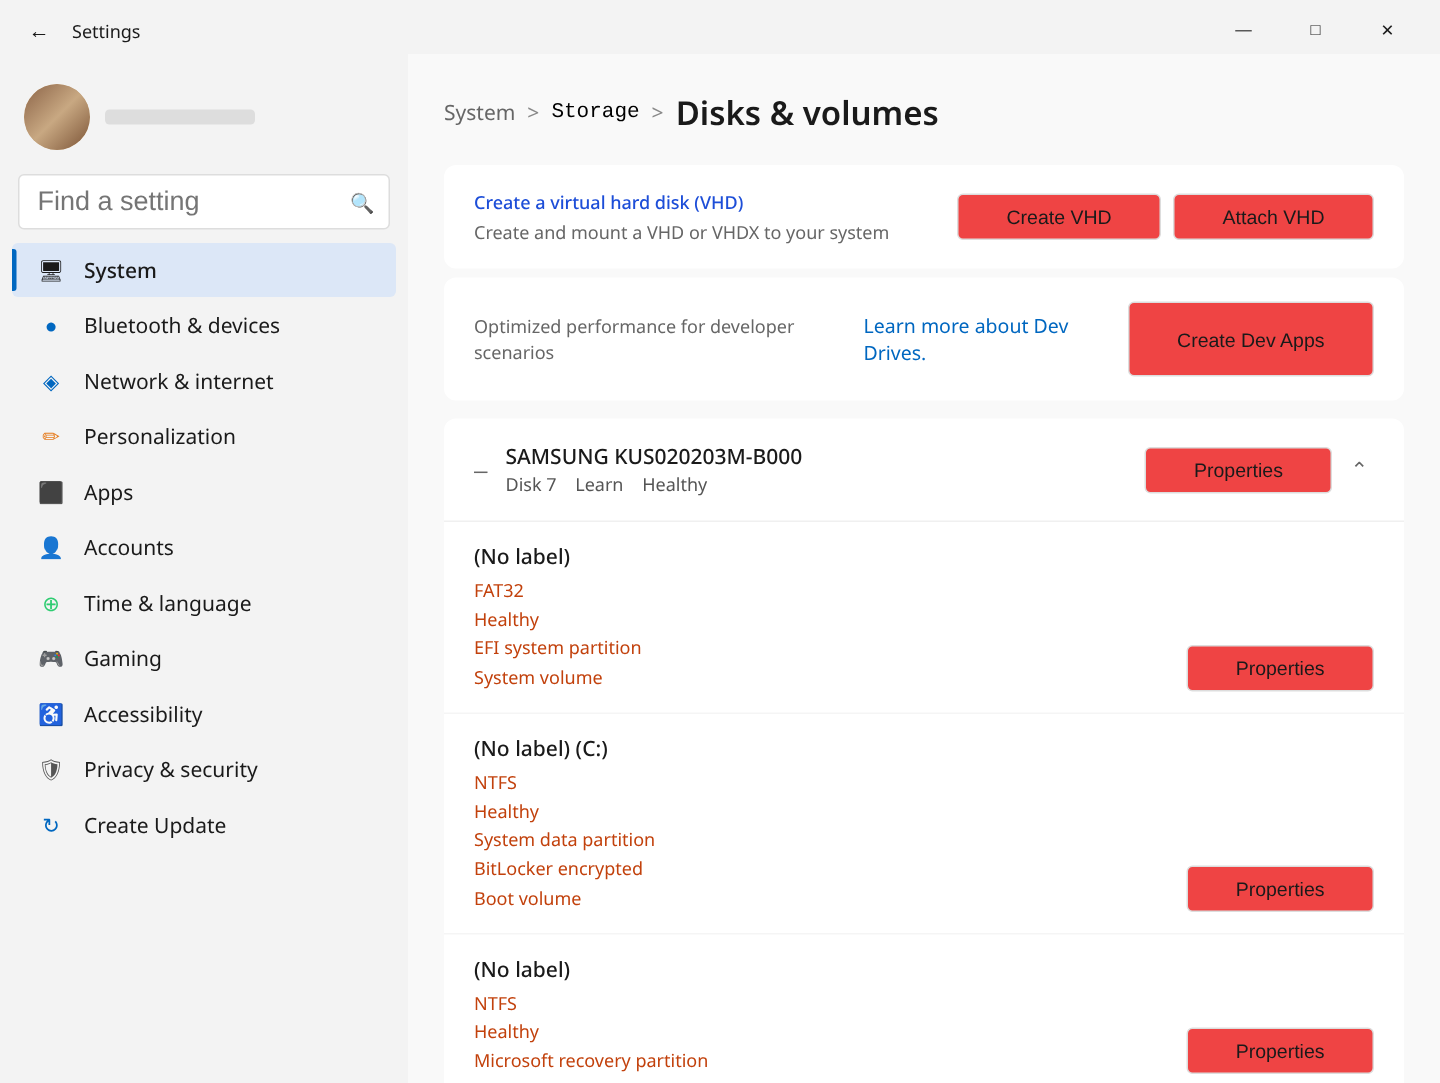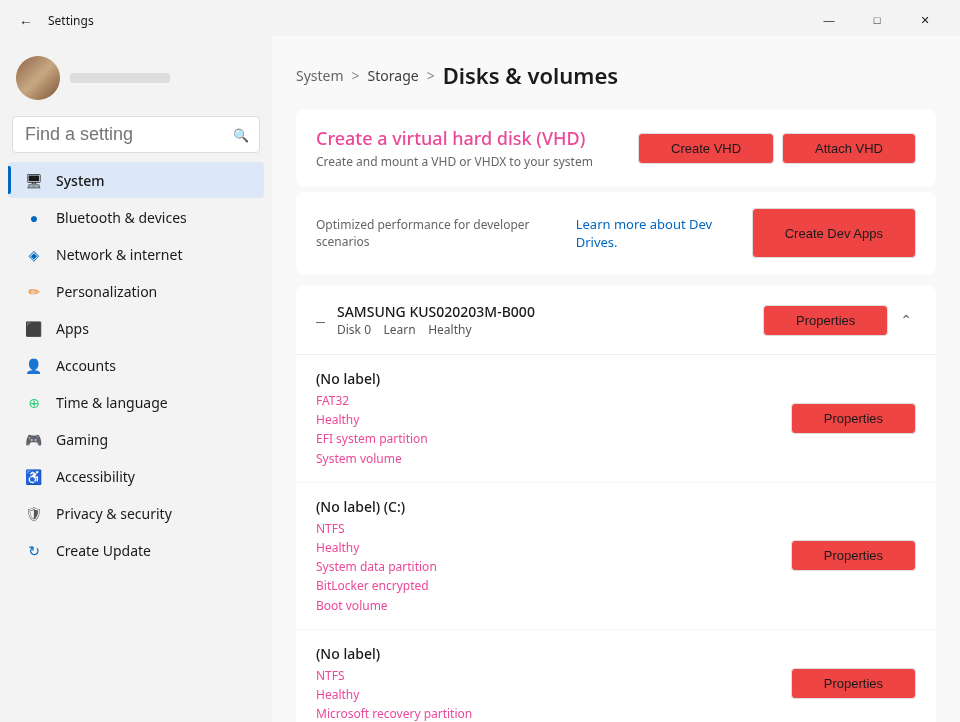--- a/index.html
+++ b/index.html
@@ -186,23 +186,23 @@
     .action-card {
       background: white;
       border-radius: 8px;
       margin-bottom: 6px;
       padding: 16px 20px;
       display: flex;
       align-items: center;
       justify-content: space-between;
     }
     .action-card-info h3 {
-      font-size: 18px;
+      font-size: 12px;
       font-weight: 500;
-      color: #ec4899;
+      color: #1d4ed8;
       margin-bottom: 3px;
     }
     .action-card-info p {
       font-size: 12px;
       color: #666;
     }
     .action-card-buttons {
       display: flex;
       gap: 8px;
     }
@@ -264,35 +264,35 @@
     .chevron-btn {
       background: transparent;
       border: none;
       cursor: pointer;
       font-size: 14px;
       color: #666;
       padding: 4px;
     }
     .partition-item {
       display: flex;
-      align-items: center;
+      align-items: flex-end;
       justify-content: space-between;
       padding: 14px 20px;
       border-bottom: 1px solid #f5f5f5;
     }
     .partition-item:last-child { border-bottom: none; }
     .partition-info .partition-label {
       font-size: 14px;
       font-weight: 500;
       color: #1a1a1a;
       margin-bottom: 3px;
     }
     .partition-info .partition-detail {
       font-size: 12px;
-      color: #ec4899;
+      color: #c2410c;
       line-height: 1.6;
     }
   </style>
 </head>
 <body>
 
 <div class="title-bar">
   <div class="title-bar-left">
     <button class="back-btn">←</button>
     <span class="title-bar-title">Settings</span>
@@ -368,21 +368,21 @@
         <span>Create Update</span>
       </div>
     </nav>
   </div>
 
   <div class="main-content">
 
     <div class="breadcrumb">
       <span class="breadcrumb-item" style="font-size:14px; color:#666;">System</span>
       <span class="breadcrumb-sep">&gt;</span>
-      <span class="breadcrumb-item" style="font-size:14px; color:#404040;">Storage</span>
+      <span class="breadcrumb-item" style="font-size:14px; color:#000000;font-family:Liberation Mono, monospace;">Storage</span>
       <span class="breadcrumb-sep">&gt;</span>
       <span class="breadcrumb-item current">Disks &amp; volumes</span>
     </div>
 
     <div class="action-card">
       <div class="action-card-info">
         <h3>Create a virtual hard disk (VHD)</h3>
         <p>Create and mount a VHD or VHDX to your system</p>
       </div>
       <div class="action-card-buttons">
@@ -402,21 +402,21 @@
     </div>
 
     <div class="disk-section">
 
       <div class="disk-header">
         <div class="disk-header-left">
           <span class="disk-icon">⎯</span>
           <div class="disk-info">
             <div class="disk-name">SAMSUNG KUS020203M-B000</div>
             <div class="disk-meta">
-              <span>Disk 0</span>
+              <span>Disk 7</span>
               &nbsp;&nbsp;
               <span>Learn</span>
               &nbsp;&nbsp;
               <span>Healthy</span>
             </div>
           </div>
         </div>
         <div class="disk-header-right">
           <button class="btn">Properties</button>
           <button class="chevron-btn">⌃</button>

